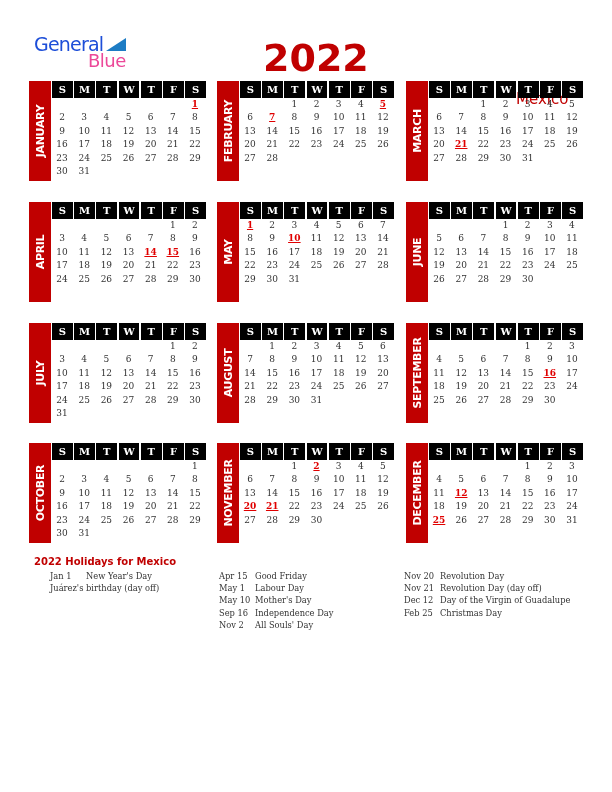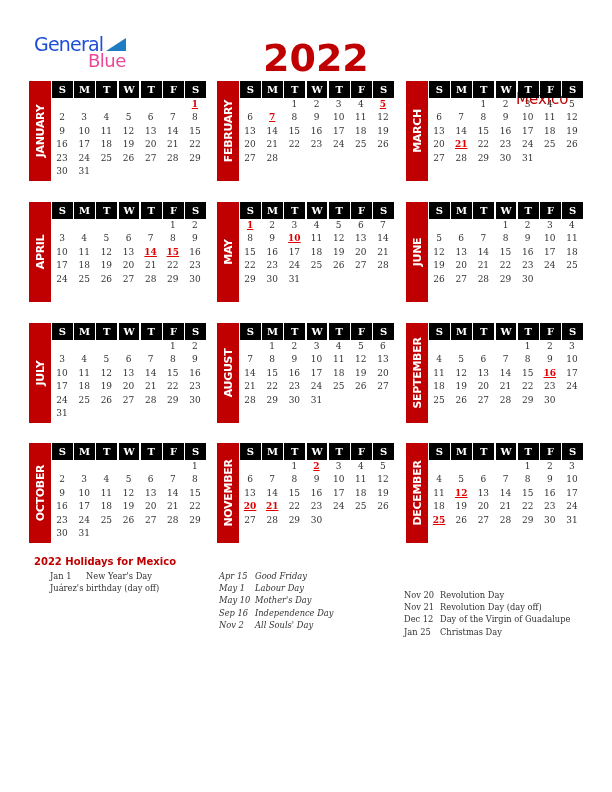--- a/index.html
+++ b/index.html
@@ -658,25 +658,25 @@
         </div>
       </div>
     </div>
   </div>
 
 <div class="htitle">2022 Holidays for Mexico</div>
 <div class="hcol" id="hcol0" style="left:34px; top:570px;margin-left:16px;">
     <div class="hrow"><span class="d">Jan 1</span><span>New Year's Day</span></div>
     <div class="hrow"><span>Juárez's birthday (day off)</span></div>
   </div>
-<div class="hcol" id="hcol1" style="left:219px; top:570px;font-style:italic;">
+<div class="hcol" id="hcol1" style="left:219px; top:570px;">
     <div class="hrow"><span class="d">Apr 15</span><span>Good Friday</span></div>
     <div class="hrow"><span class="d">May 1</span><span>Labour Day</span></div>
     <div class="hrow"><span class="d">May 10</span><span>Mother's Day</span></div>
     <div class="hrow"><span class="d">Sep 16</span><span>Independence Day</span></div>
     <div class="hrow"><span class="d">Nov 2</span><span>All Souls' Day</span></div>
   </div>
-<div class="hcol" id="hcol2" style="left:404px; top:570px;margin-top:19px;">
+<div class="hcol" id="hcol2" style="left:404px; top:570px;">
     <div class="hrow"><span class="d">Nov 20</span><span>Revolution Day</span></div>
     <div class="hrow"><span class="d">Nov 21</span><span>Revolution Day (day off)</span></div>
     <div class="hrow"><span class="d">Dec 12</span><span>Day of the Virgin of Guadalupe</span></div>
-    <div class="hrow"><span class="d">Jan 25</span><span>Christmas Day</span></div>
+    <div class="hrow"><span class="d">Feb 25</span><span>Christmas Day</span></div>
   </div>
 
 </body></html>

